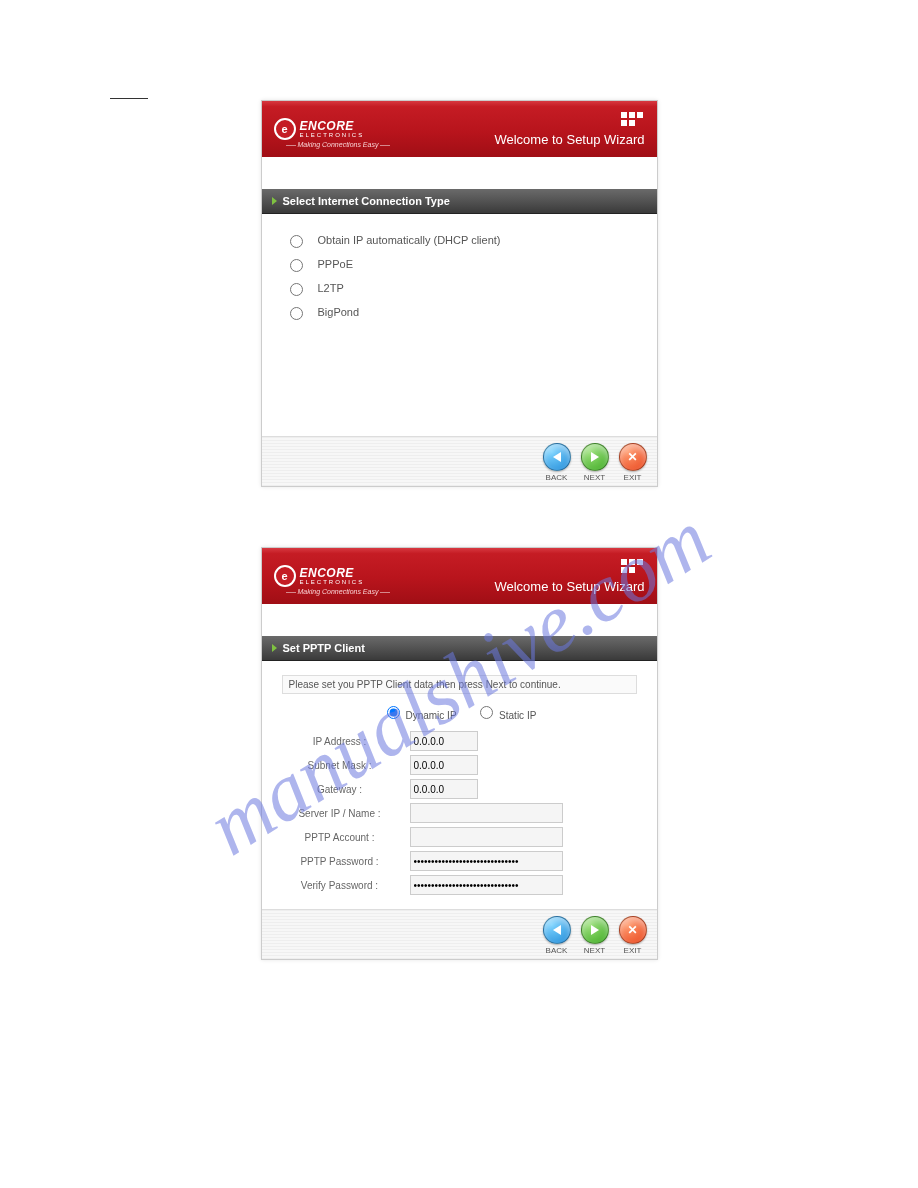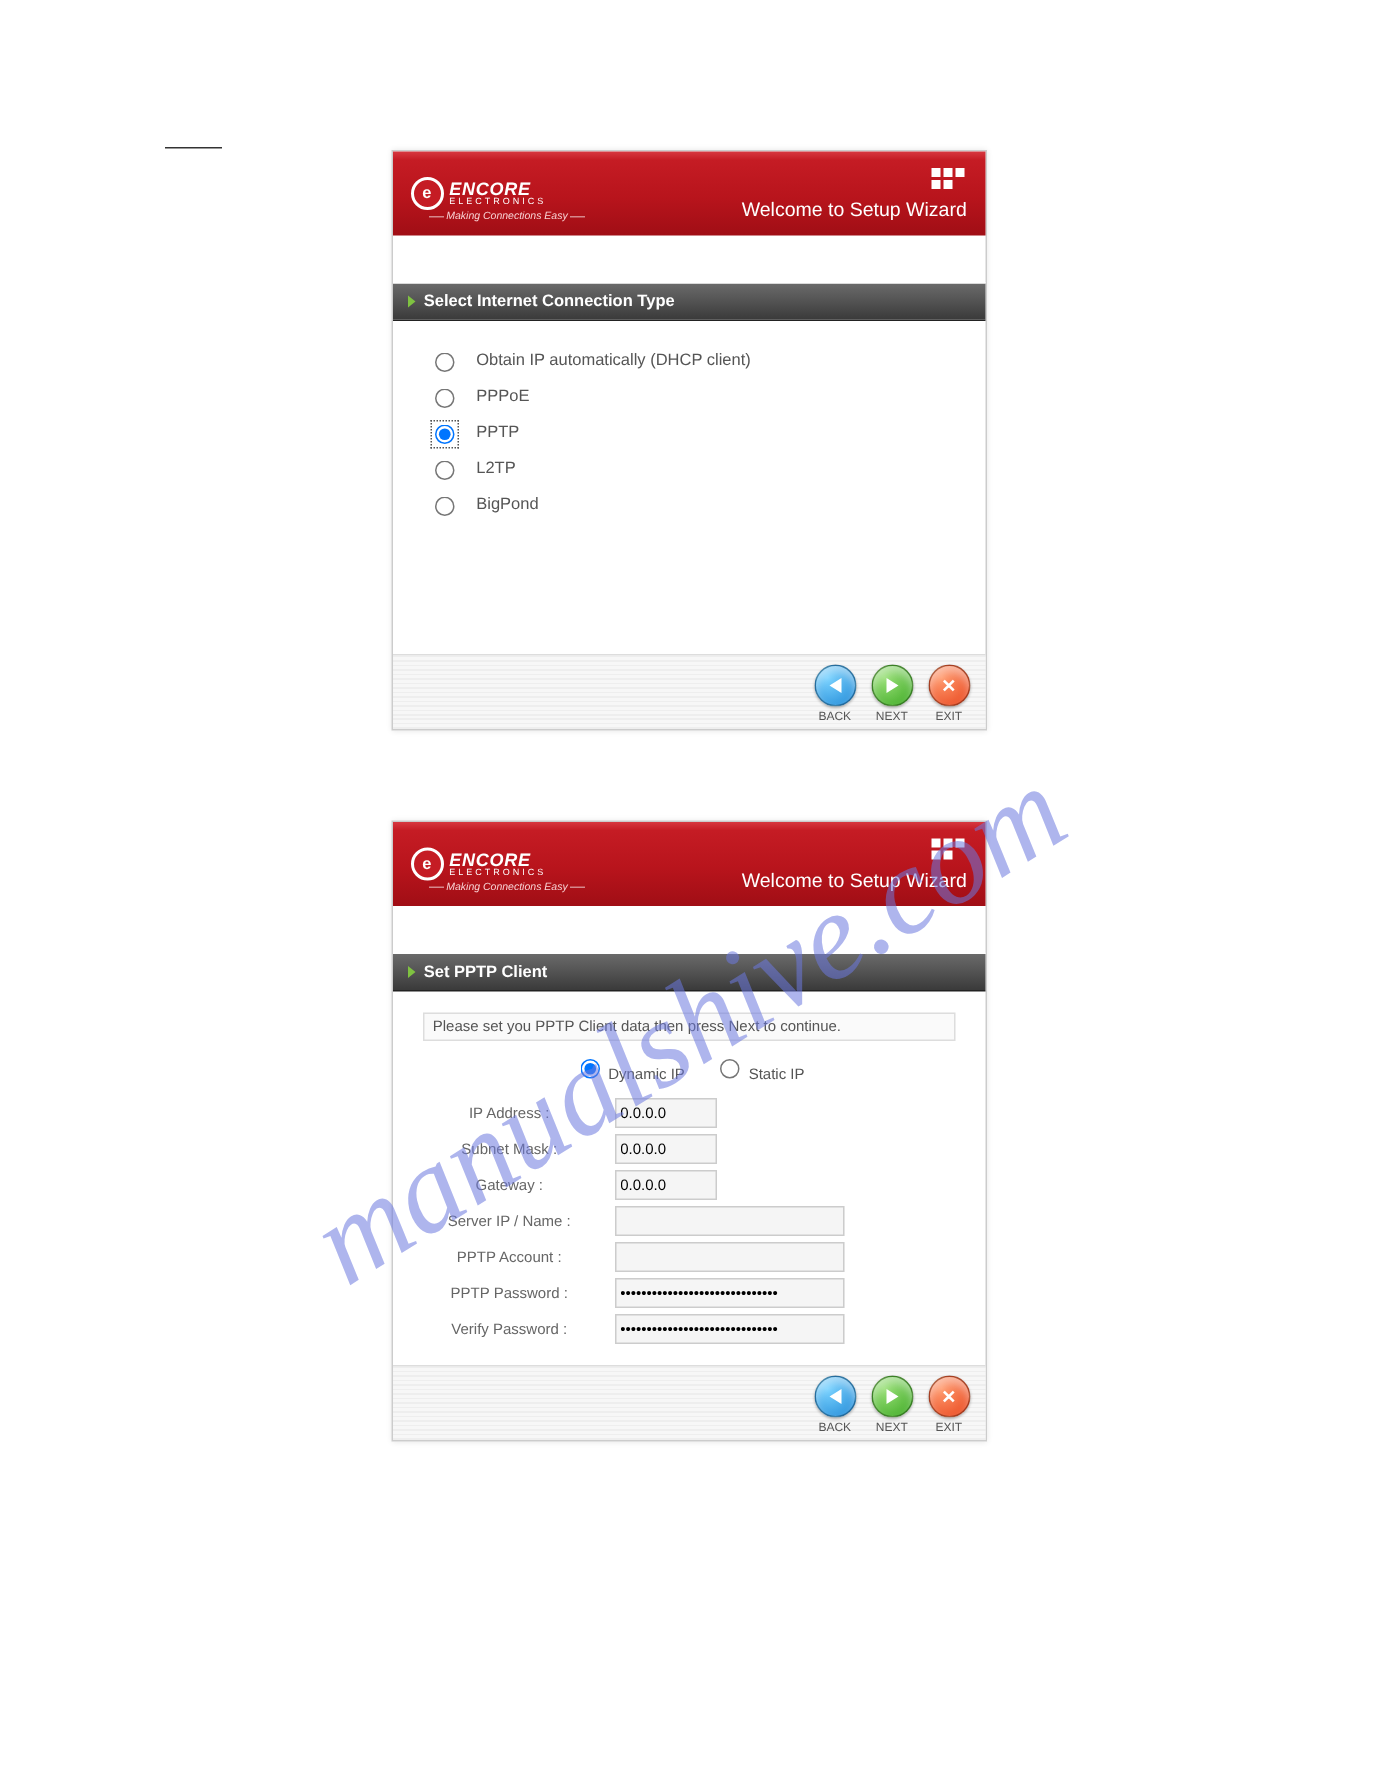--- a/index.html
+++ b/index.html
@@ -294,24 +294,20 @@
     <div class="content">
       <div class="radio-list">
         <div class="radio-row">
           <input type="radio" name="ct" style="">
           <span>Obtain IP automatically (DHCP client)</span>
         </div>
         <div class="radio-row">
           <input type="radio" name="ct" style="">
           <span>PPPoE</span>
         </div>
-        <div class="radio-row selected">
-          <input type="radio" name="ct" checked="" style="">
-          <span>PPTP</span>
-        </div>
         <div class="radio-row">
           <input type="radio" name="ct" style="">
           <span>L2TP</span>
         </div>
         <div class="radio-row">
           <input type="radio" name="ct" style="">
           <span>BigPond</span>
         </div>
       </div>
     </div>

